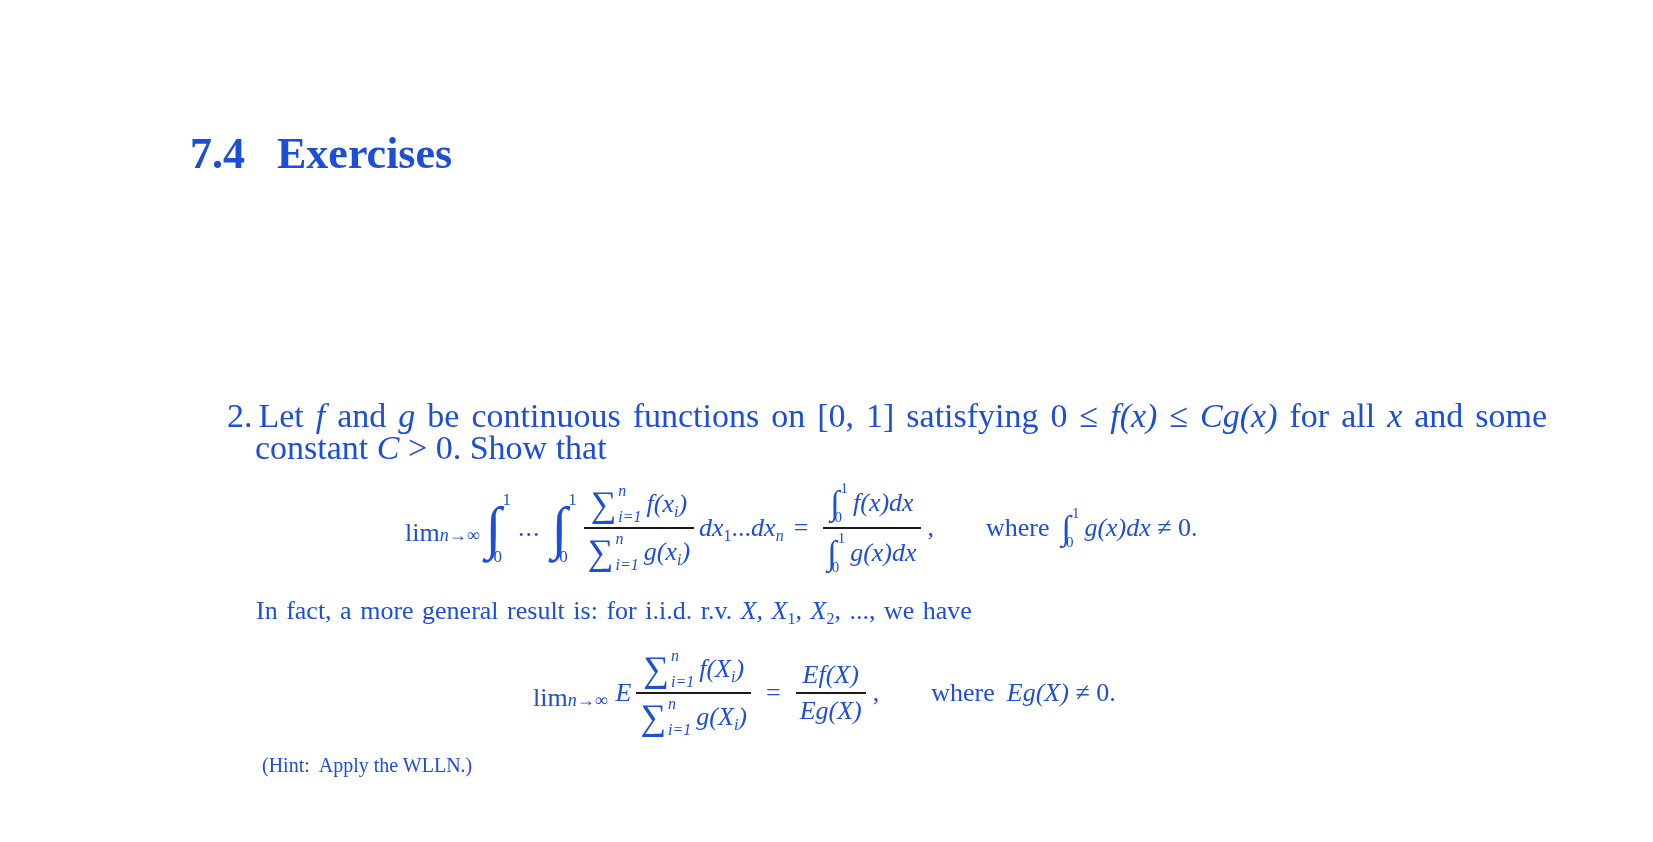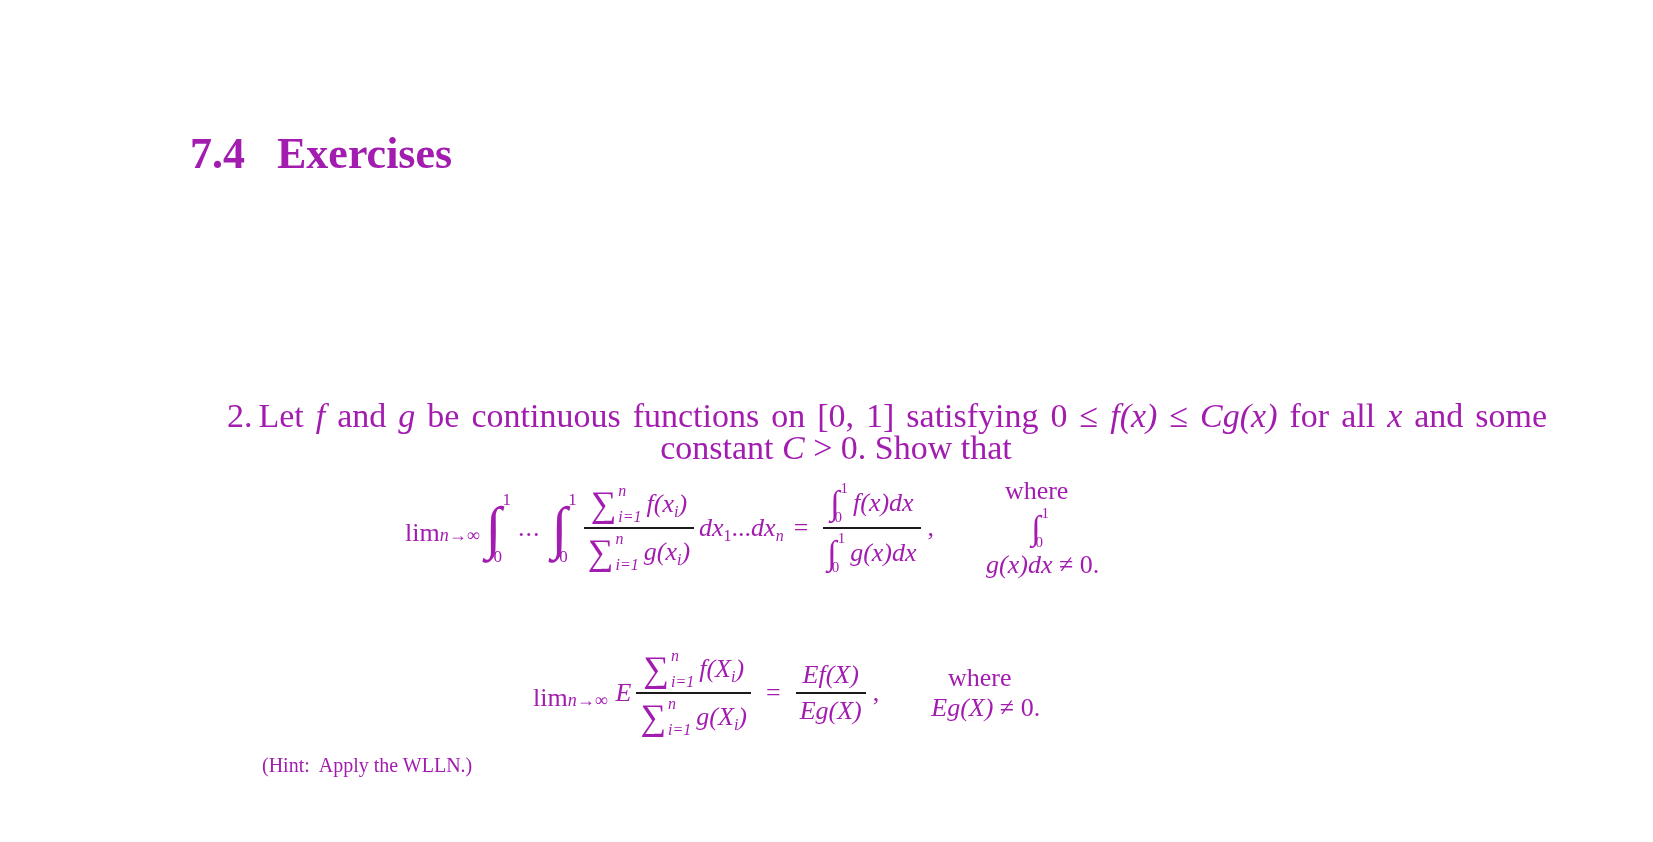--- a/index.html
+++ b/index.html
@@ -1,17 +1,17 @@
 <!DOCTYPE html>
 <html><head>
 <meta charset="utf-8">
 <style>
   html,body{margin:0;padding:0;background:#ffffff;}
-  .page{position:relative;width:1653px;height:842px;background:#ffffff;color:#a21caf;
-        font-family:"Liberation Serif","DejaVu Serif",serif;overflow:hidden;text-align:center;}
+  .page{position:relative;width:1653px;height:842px;background:#ffffff;color:#1d4ed8;
+        font-family:"Liberation Serif","DejaVu Serif",serif;overflow:hidden;}
   .it{font-style:italic;}
   sub{font-size:16px;line-height:0;vertical-align:-5px;}
 
   
   .heading{position:absolute;left:190px;top:128px;font-size:44px;font-weight:bold;}
   .heading .num{display:inline-block;margin-right:32px;}
 
   
   .ex{position:absolute;left:227px;top:400px;width:1190px;font-size:34px;line-height:32px;}
   .exline1{word-spacing:3.5px;white-space:nowrap;}
@@ -45,21 +45,21 @@
   .fr-row{display:inline-flex;align-items:center;justify-content:center;padding:0 4px;}
 
   .sum{display:inline-flex;align-items:center;margin-right:5px;}
   .sum .sg{font-size:36px;line-height:1;}
   .sum .ss{height:42px;font-size:16px;margin-left:2px;display:inline-flex;flex-direction:column;
            justify-content:space-between;align-items:flex-start;line-height:1;}
 
   .mrow{display:inline;}
   .rel{margin:0 10px;}
   .comma{margin-left:2px;}
-  .where{display:inline-flex;align-items:center;margin-left:52px;flex-direction:column;}
+  .where{display:inline-flex;align-items:center;margin-left:52px;}
   .where .wlabel{margin-right:12px;}
 
   .para{position:absolute;left:256px;top:596px;font-size:26px;word-spacing:2px;white-space:nowrap;}
   .hint{position:absolute;left:262px;top:754px;font-size:20px;}
   .hint .h2{margin-left:9px;}
 </style>
 </head>
 <body>
 
 <div class="page">
@@ -146,20 +146,21 @@
           <span class="glyph">∫</span>
           <span class="bounds">
             <span class="up">1</span>
             <span class="lo">0</span>
           </span>
         </span>
       <span class="mrow"><span class="it">g(x)dx</span><span> ≠ 0.</span></span>
     </span>
   </div>
 
+  <div class="para"><span>In fact, a more general result is: for i.i.d. r.v. </span><span class="it">X, X</span><sub>1</sub><span class="it">, X</span><sub>2</sub><span>, ..., </span><span>we have</span></div>
 
   <div class="eq eq2">
     <span class="limop">
       <span>lim</span>
       <span class="lsub"><span class="it">n</span><span>→∞</span></span>
     </span>
     <span class="mrow it rel" style="margin:0 0 0 8px;">E</span>
     <span class="frac">
       <span class="fr-row">
         <span class="sum">

